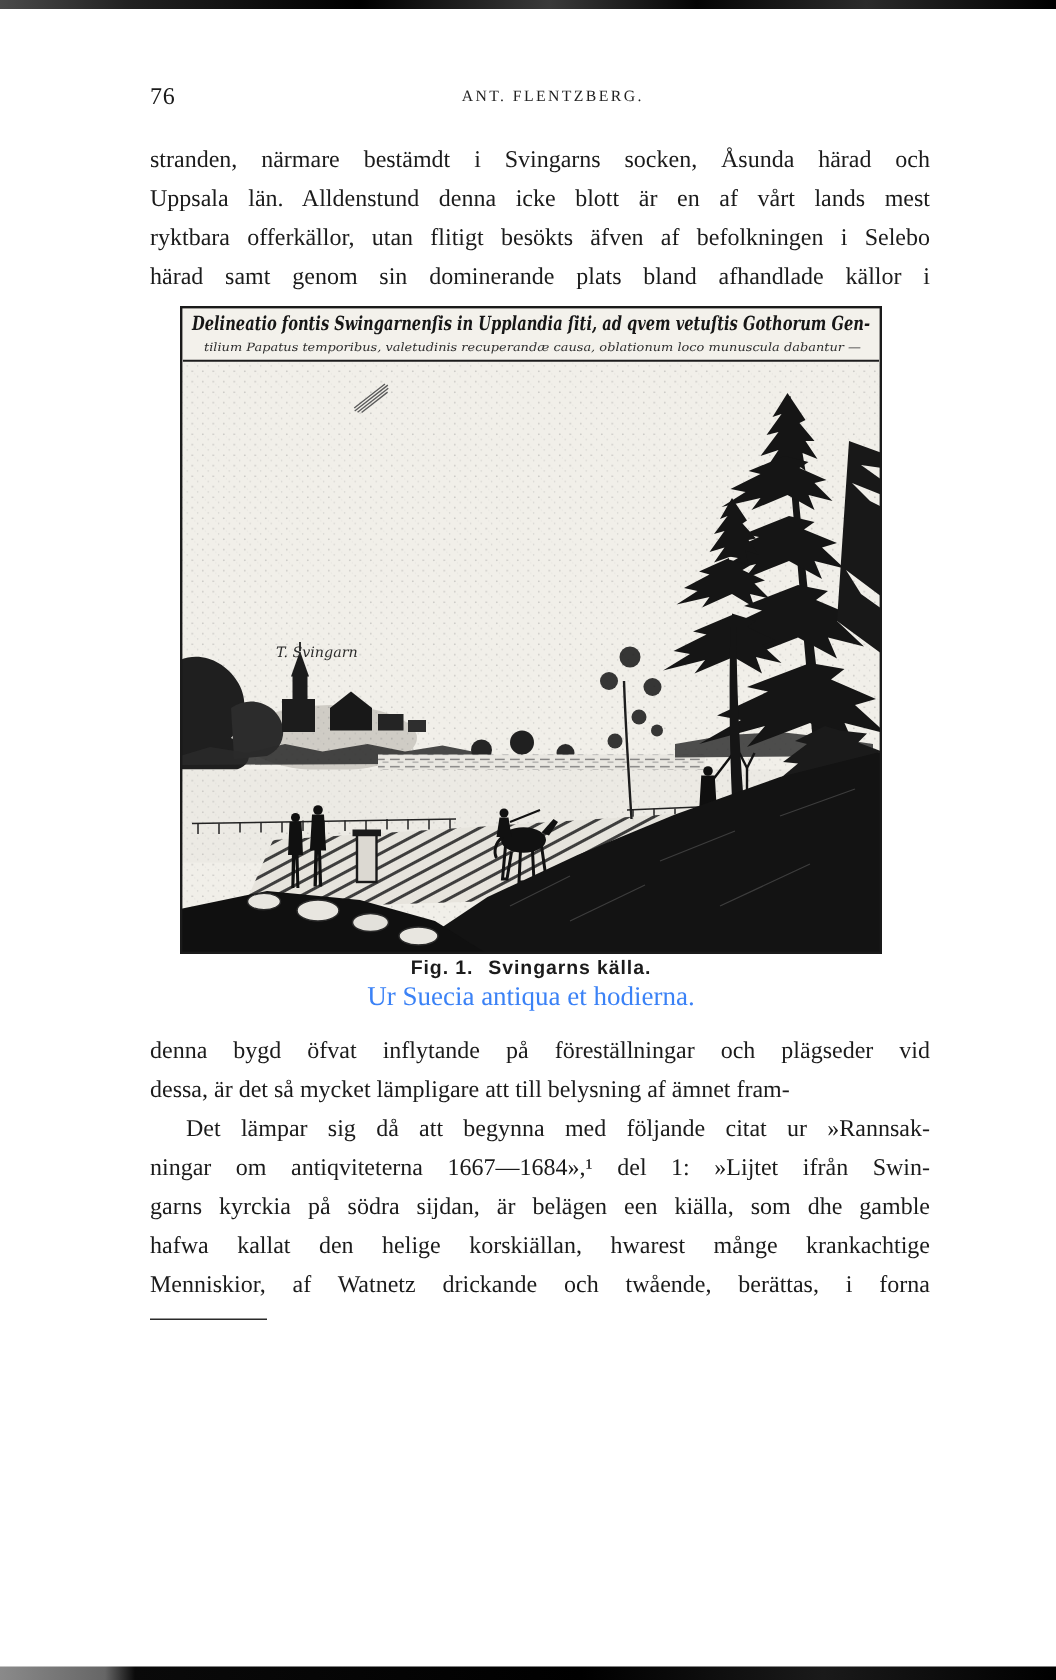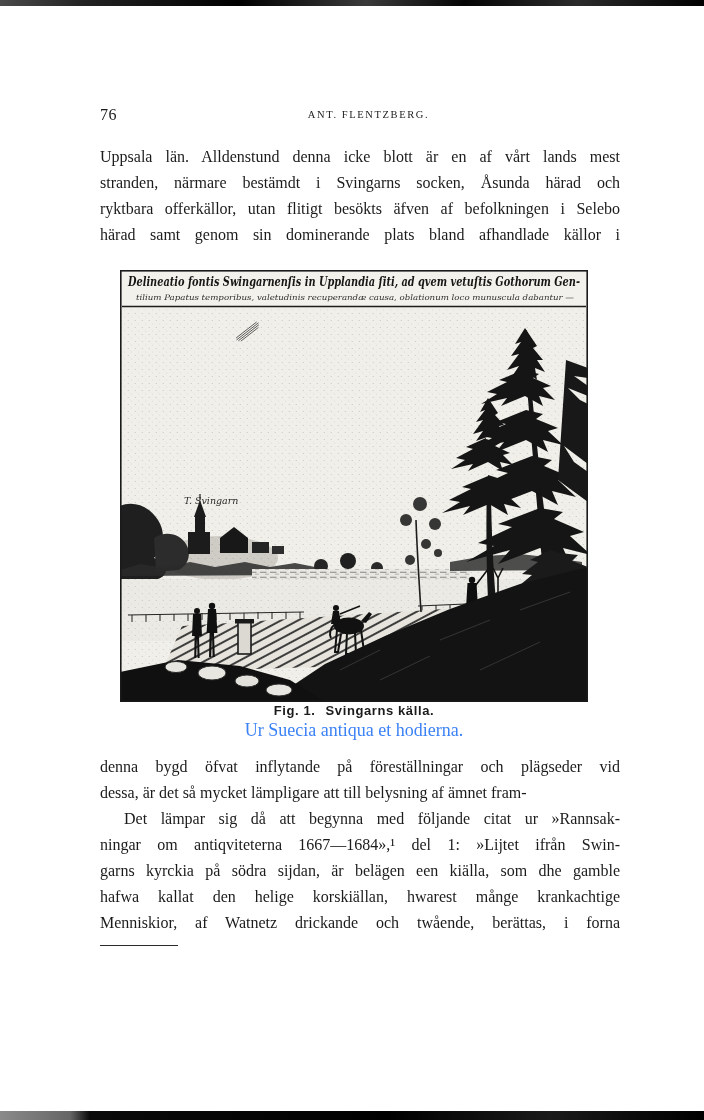--- a/index.html
+++ b/index.html
@@ -5,31 +5,31 @@
   html,body{margin:0;padding:0;}
   body{
     width:704px;height:1120px;position:relative;overflow:hidden;
     background:#ffffff;color:#1b1b1b;
     font-family:"Liberation Serif","DejaVu Serif",serif;
   }
   .topbar{position:absolute;top:0;left:0;width:704px;height:6px;
     background:linear-gradient(to right,#4a4a4a 0,#222 12%,#000 34%,#3a3a3a 52%,#050505 66%,#2b2b2b 82%,#000 100%);}
   .bottombar{position:absolute;bottom:0;left:0;width:704px;height:9px;
     background:linear-gradient(to right,#8a8a8a 0,#666 70px,#0a0a0a 90px,#000 55%,#1a1a1a 78%,#000 100%);}
-  .page{width:520px;margin-left:100px;padding-top:106px;position:relative;}
+  .page{width:520px;margin-left:100px;padding-top:56px;position:relative;}
   .header-row{position:relative;height:18px;}
   .pagenum{position:absolute;left:0;top:0;font-size:16px;letter-spacing:.5px;}
   .runhead{position:absolute;left:17px;right:0;top:3px;text-align:center;
     font-size:10.5px;letter-spacing:1.6px;color:#222;}
   .para{font-size:16px;line-height:26px;}
   .para.first{margin-top:20px;}
   .tline{text-align:justify;text-align-last:justify;text-justify:inter-word;white-space:normal;}
   .para.ends .tline:last-child{text-align-last:left;}
   .para.indent .tline:first-child{text-indent:24px;}
-  .figure-wrap{margin-top:22px;margin-left:20px;width:468px;}
+  .figure-wrap{margin-top:6px;margin-left:20px;width:468px;}
   .plate{display:block;}
   .caption{margin-top:0;margin-left:20px;width:468px;text-align:center;}
   .cap1{font-family:"Liberation Sans","DejaVu Sans",sans-serif;font-weight:bold;
     font-size:13px;letter-spacing:.6px;line-height:17px;}
   .cap1 .capgap{display:inline-block;width:10px;}
   .cap2{font-size:18px;line-height:19px;margin-top:2px;color:#3b82f6;}
   .body2{margin-top:14px;}
   .fnrule{margin-top:9px;width:78px;border-top:1.3px solid #2a2a2a;height:0;}
   .footnote{margin-top:5px;font-size:13.5px;text-indent:28px;color:#1d1d1d;}
   .footnote sup{font-size:9px;}
@@ -43,22 +43,22 @@
 <div class="topbar"></div>
 
 <div class="page">
 
   <div class="header-row">
     <span class="pagenum">76</span>
     <span class="runhead">ANT. FLENTZBERG.</span>
   </div>
 
   <div class="para first">
+      <div class="tline">stranden, närmare bestämdt i Svingarns socken, Åsunda härad och</div>
       <div class="tline">Uppsala län.  Alldenstund denna icke blott är en af vårt lands mest</div>
-      <div class="tline">stranden, närmare bestämdt i Svingarns socken, Åsunda härad och</div>
       <div class="tline">ryktbara offerkällor, utan flitigt besökts äfven af befolkningen i Selebo</div>
       <div class="tline">härad samt genom sin dominerande plats bland afhandlade källor i</div>
     </div>
 
   <div class="figure-wrap">
     <svg class="plate" width="468" height="432" viewBox="0 0 468 432" xmlns="http://www.w3.org/2000/svg">
       <defs>
         <pattern id="stip" width="7" height="7" patternUnits="userSpaceOnUse">
           <circle cx="1.2" cy="1.5" r="0.5" fill="#8d8d8d"></circle>
           <circle cx="4.8" cy="5" r="0.45" fill="#9d9d9d"></circle>

